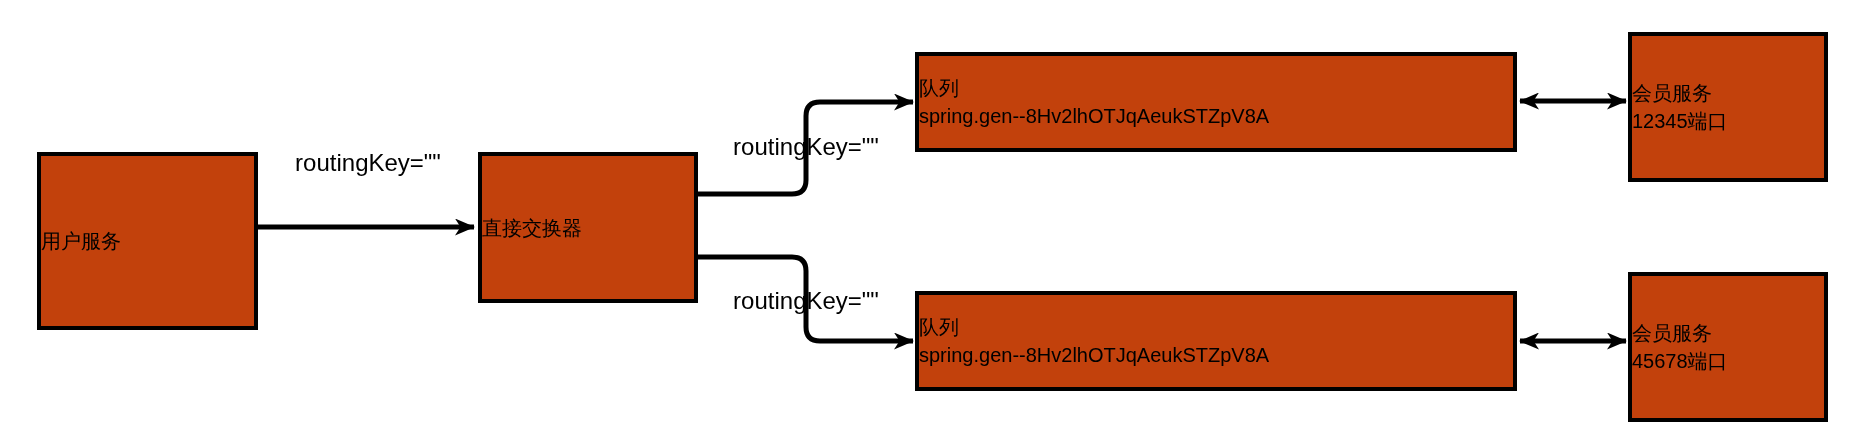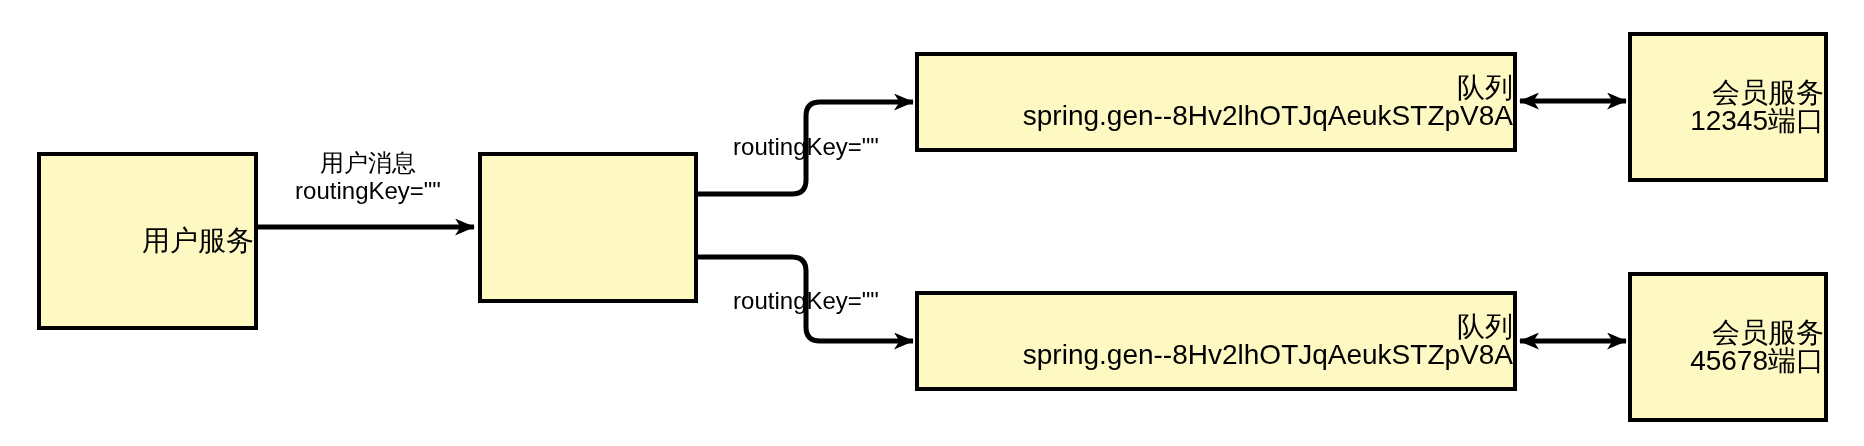--- a/index.html
+++ b/index.html
@@ -20,27 +20,27 @@
     position: absolute;
     left: 0;
     top: 0;
     width: 1864px;
     height: 446px;
   }
   .node {
     position: absolute;
     box-sizing: border-box;
     border: 4px solid #000000;
-    background: #fef9c3;
+    background: #c2410c;
     display: flex;
     flex-direction: column;
-    align-items: flex-end;
+    align-items: flex-start;
     justify-content: center;
     text-align: center;
-    font-size: 28px;
+    font-size: 20px;
     line-height: 28px;
     white-space: nowrap;
   }
   .n-user        { left: 37px;   top: 152px; width: 221px; height: 178px; }
   .n-exchange    { left: 478px;  top: 152px; width: 220px; height: 151px; }
   .n-queue-top   { left: 915px;  top: 52px;  width: 602px; height: 100px; }
   .n-queue-bot   { left: 915px;  top: 291px; width: 602px; height: 100px; }
   .n-member-top  { left: 1628px; top: 32px;  width: 200px; height: 150px; }
   .n-member-bot  { left: 1628px; top: 272px; width: 200px; height: 150px; }
   .edge-label {
@@ -76,20 +76,21 @@
     <path d="M1520,101 L1626,101" fill="none" stroke="#000000" stroke-width="5" marker-start="url(#arrowhead)" marker-end="url(#arrowhead)"></path>
 
     <path d="M1520,341 L1626,341" fill="none" stroke="#000000" stroke-width="5" marker-start="url(#arrowhead)" marker-end="url(#arrowhead)"></path>
   </svg>
 
   <div class="node n-user">
     <span>用户服务</span>
   </div>
 
   <div class="node n-exchange">
+    <span>直接交换器</span>
   </div>
 
   <div class="node n-queue-top">
     <span>队列</span>
     <span>spring.gen--8Hv2lhOTJqAeukSTZpV8A</span>
   </div>
 
   <div class="node n-queue-bot">
     <span>队列</span>
     <span>spring.gen--8Hv2lhOTJqAeukSTZpV8A</span>
@@ -99,21 +100,20 @@
     <span>会员服务</span>
     <span>12345端口</span>
   </div>
 
   <div class="node n-member-bot">
     <span>会员服务</span>
     <span>45678端口</span>
   </div>
 
   <div class="edge-label l-main">
-    <div>用户消息</div>
     <div>routingKey=""</div>
   </div>
 
   <div class="edge-label l-top">
     <div>routingKey=""</div>
   </div>
 
   <div class="edge-label l-bot">
     <div>routingKey=""</div>
   </div>

